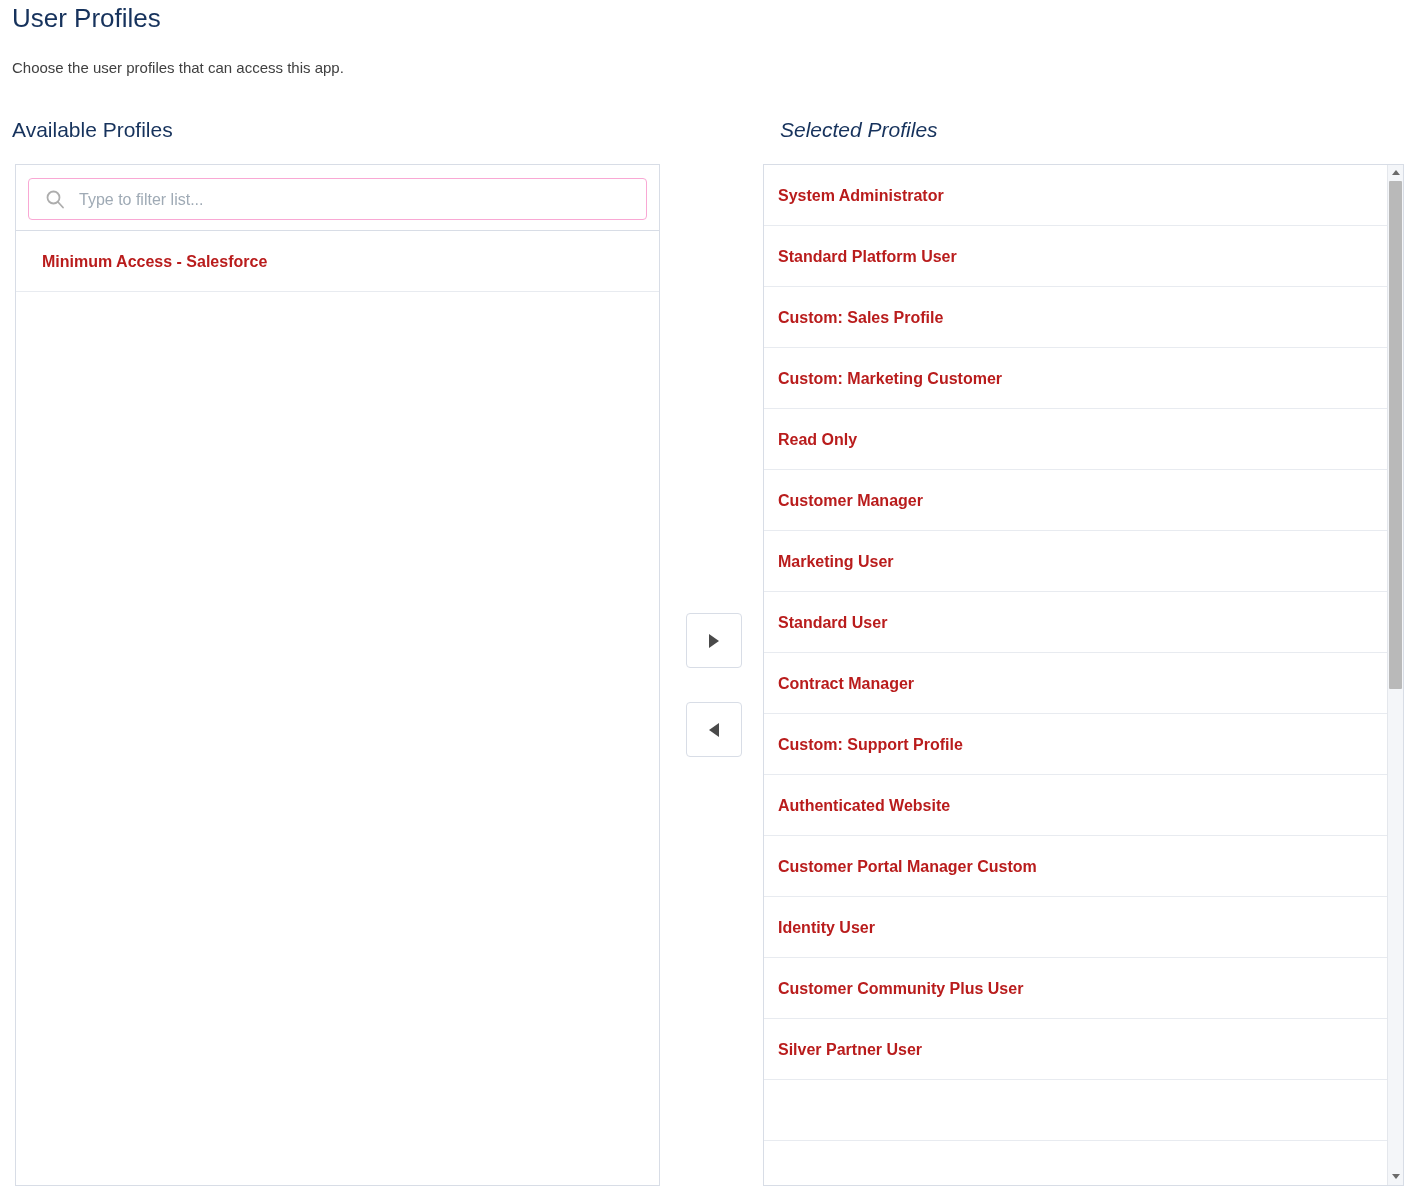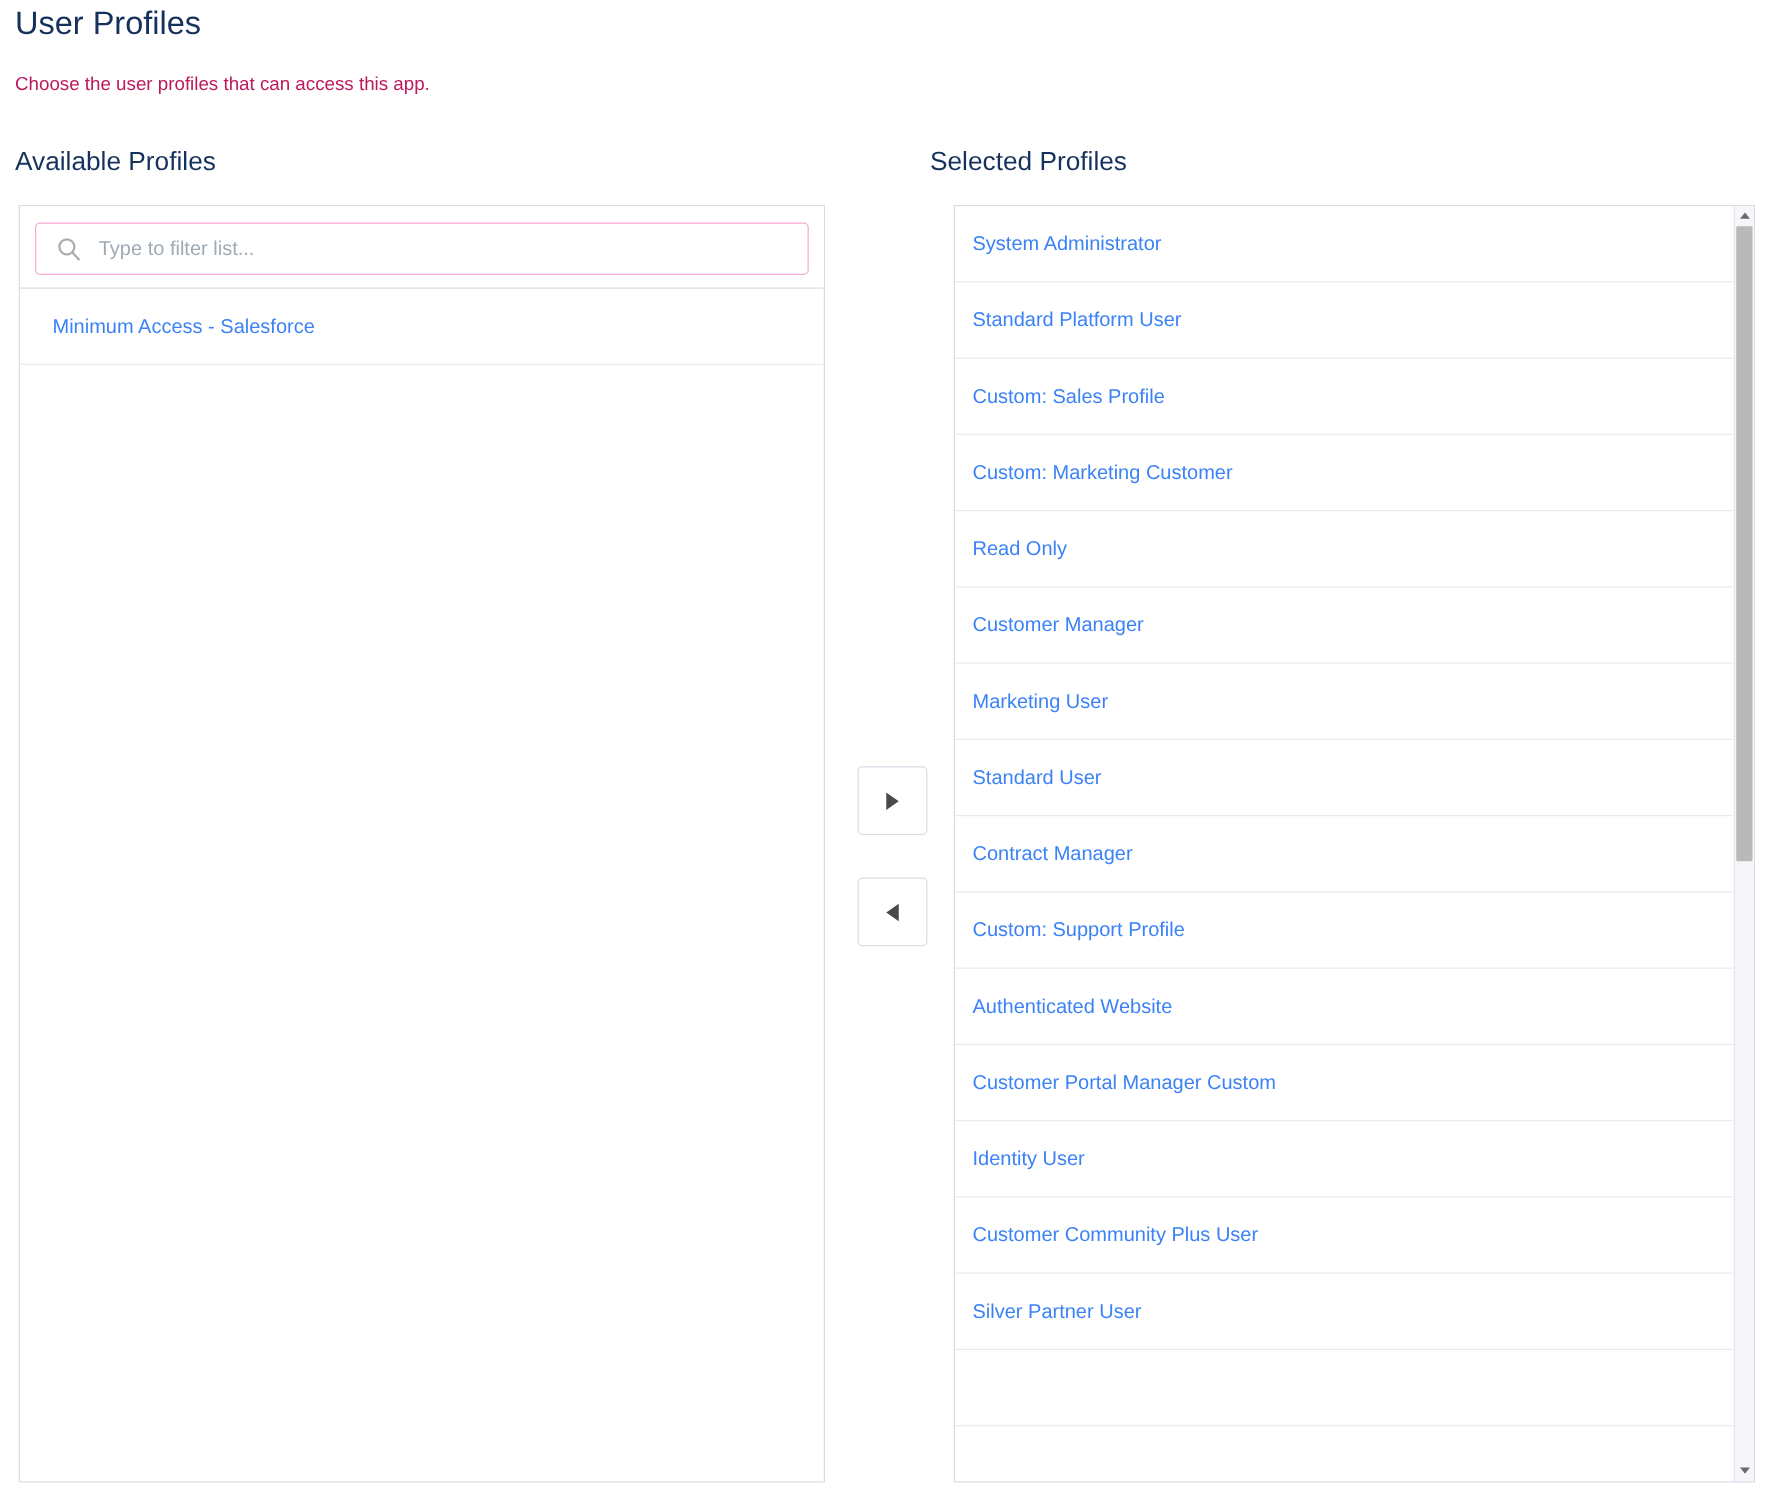--- a/index.html
+++ b/index.html
@@ -28,35 +28,35 @@
     color: #16325c;
     margin: 0;
     padding: 0 0 0 12px;
     line-height: 32px;
     position: absolute;
     top: 2px;
     left: 0;
   }
   .page-subtitle {
     font-size: 15px;
-    color: #be185d;
+    color: #404040;
     position: absolute;
     top: 58px;
     left: 12px;
     line-height: 20px;
   }
   .col-heading {
     font-size: 21px;
     font-weight: 400;
     color: #16325c;
     position: absolute;
     line-height: 26px;
   }
   .available-heading { top: 117px; left: 12px; text-align: center; }
-  .selected-heading { top: 117px; left: 744px; }
+  .selected-heading { top: 117px; left: 780px; font-style: italic; }
 
   .panel {
     position: absolute;
     border: 1px solid #d8dde6;
     background: #fff;
     box-sizing: border-box;
   }
   .available-panel {
     top: 164px;
     left: 15px;
@@ -112,30 +112,31 @@
   }
   .search-icon svg { display: block; }
 
   .list {
     list-style: none;
     margin: 0;
     padding: 0;
   }
   .list-item {
     font-size: 16px;
-    color: #3b82f6;
+    color: #b91c1c;
     padding: 0 0 0 26px;
     height: 61px;
     line-height: 61px;
     border-bottom: 1px solid #e8ebf0;
     box-sizing: border-box;
     white-space: nowrap;
     overflow: hidden;
     text-overflow: ellipsis;
     cursor: pointer;
+    font-weight: bold;
   }
   .available-panel .list-item { padding-left: 26px; }
   .selected-panel .list-item { padding-left: 14px; }
 
   .selected-inner {
     position: absolute;
     top: 0;
     left: 0;
     right: 16px;
     bottom: 0;

